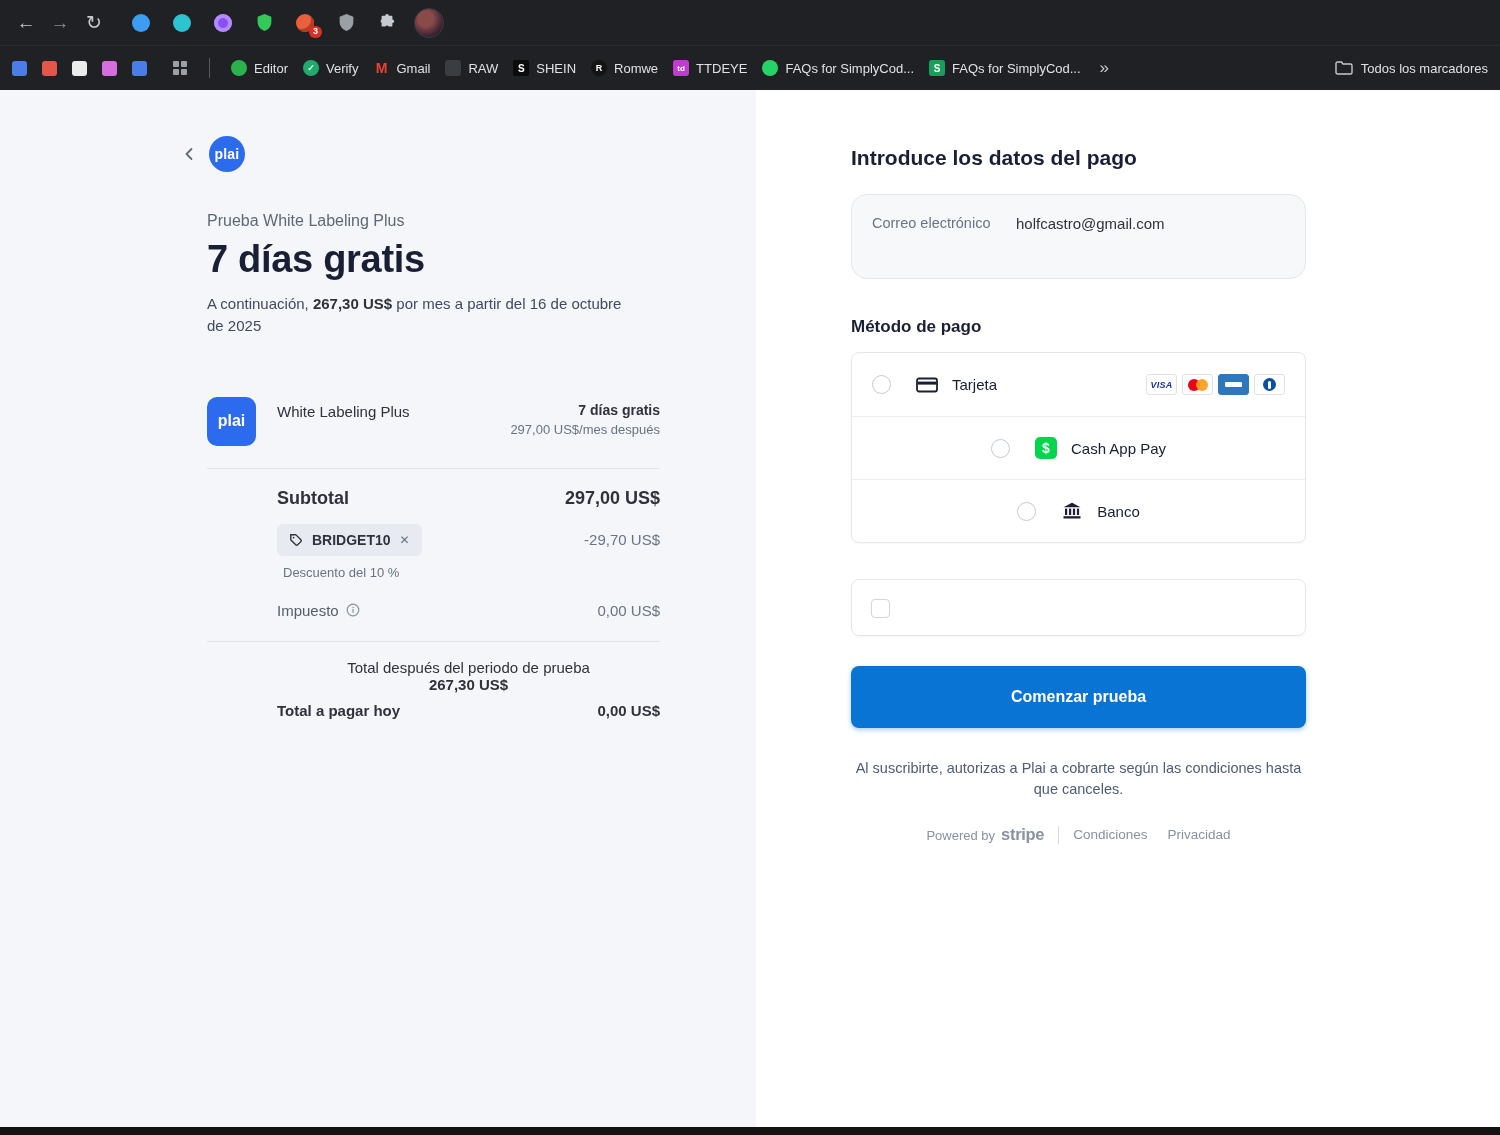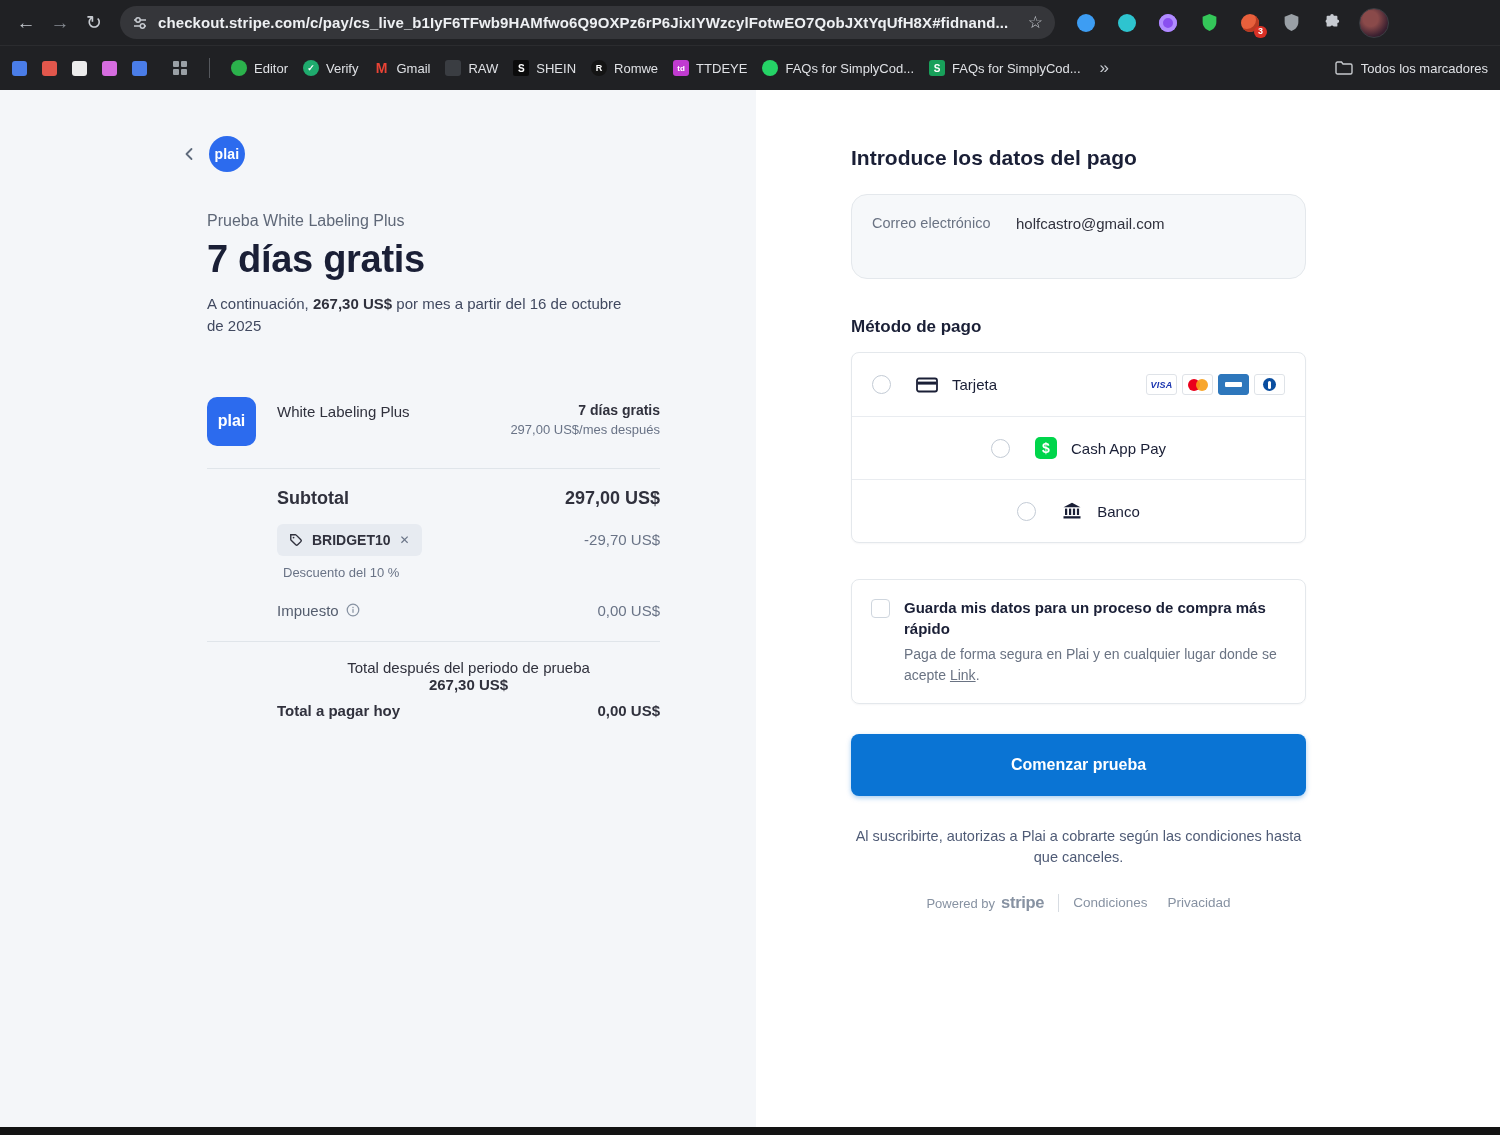--- a/index.html
+++ b/index.html
@@ -120,32 +120,20 @@
   .rfooter a { font-size:13.5px; color:#8792a2; text-decoration:none; cursor:pointer; }
   .rfooter a + a { margin-left:6px; }
 </style>
 </head>
 <body>
 
 <div class="topbar">
   <button class="nav-btn">←</button>
   <button class="nav-btn dim">→</button>
   <button class="nav-btn">↻</button>
-  <div class="omnibox">
-    <span class="site-icon">
-      <svg width="16" height="16" viewBox="0 0 16 16">
-          <line x1="2" y1="5" x2="14" y2="5" stroke="#c7cbd1" stroke-width="1.5"></line>
-          <circle cx="6" cy="5" r="2.2" fill="#35363a" stroke="#c7cbd1" stroke-width="1.5"></circle>
-          <line x1="2" y1="11" x2="14" y2="11" stroke="#c7cbd1" stroke-width="1.5"></line>
-          <circle cx="10.5" cy="11" r="2.2" fill="#35363a" stroke="#c7cbd1" stroke-width="1.5"></circle>
-        </svg>
-    </span>
-    <span class="url">checkout.stripe.com/c/pay/cs_live_b1IyF6TFwb9HAMfwo6Q9OXPz6rP6JixIYWzcylFotwEO7QobJXtYqUfH8X#fidnand...</span>
-    <span class="star">☆</span>
-  </div>
   <div class="ext-row">
     <span class="ext e-blue">
         <span class="dot"></span>
       </span>
     <span class="ext e-teal">
         <span class="dot"></span>
       </span>
     <span class="ext e-purple">
         <span class="dot"></span>
       </span>
@@ -360,24 +348,20 @@
               <rect x="14.9" y="6.6" width="2.2" height="6.4" fill="#1a1f36"></rect>
               <rect x="1.5" y="14.2" width="17" height="2.3" fill="#1a1f36"></rect>
             </svg>
         </span>
         <span class="mlabel">Banco</span>
       </div>
     </div>
 
     <div class="save-box">
       <span class="checkbox"></span>
-      <div>
-        <div class="stitle">Guarda mis datos para un proceso de compra más rápido</div>
-        <div class="sdesc"><span>Paga de forma segura en Plai y en cualquier lugar donde se acepte </span><a>Link</a><span>.</span></div>
-      </div>
     </div>
 
     <button class="submit">Comenzar prueba</button>
 
     <p class="terms">Al suscribirte, autorizas a Plai a cobrarte según las condiciones hasta que canceles.</p>
 
     <div class="rfooter">
       <span class="pby">
           <span>Powered by</span>
           <b>stripe</b>

